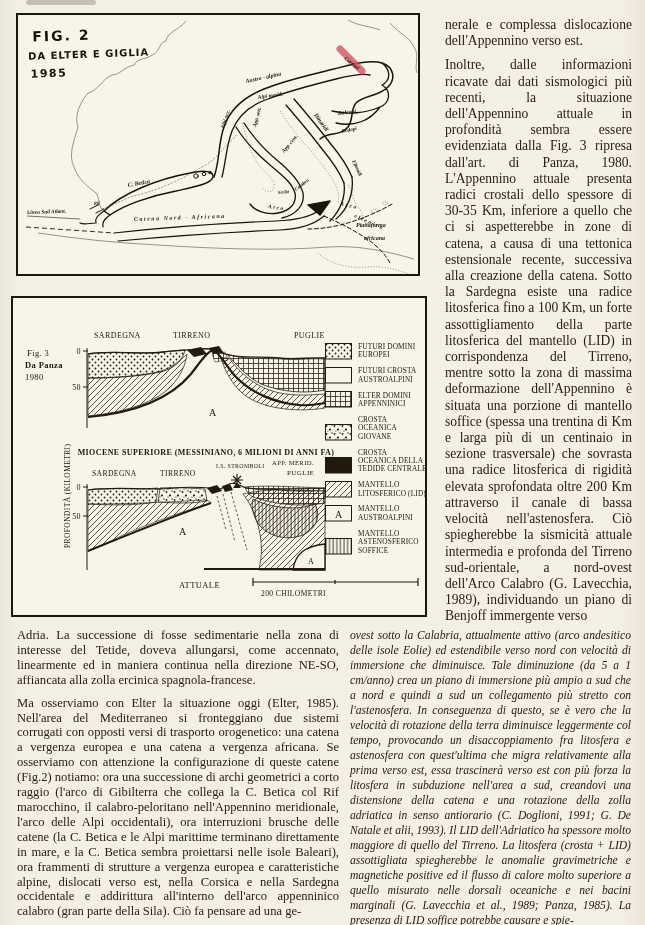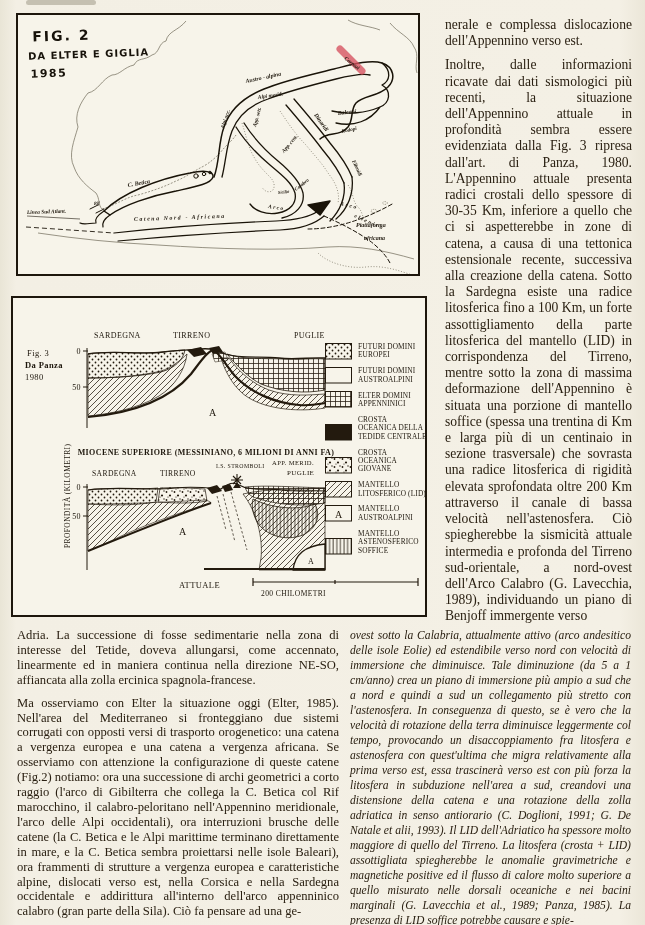--- a/index.html
+++ b/index.html
@@ -203,39 +203,39 @@
   <div class="lg-row">
     <svg width="27" height="17">
           <rect class="swr" x="0.5" y="0.5" width="26" height="15.5" stroke="#231a0e" fill="url(#p-dots)"></rect>
         </svg>
     <div class="lg-lab">FUTURI DOMINI EUROPEI</div>
   </div>
   <div class="lg-row">
     <svg width="27" height="17">
           <rect class="swr" x="0.5" y="0.5" width="26" height="15.5" stroke="#231a0e" fill="none"></rect>
         </svg>
-    <div class="lg-lab">FUTURI DOMINI AUSTROALPINI</div>
+    <div class="lg-lab">FUTURI CROSTA AUSTROALPINI</div>
   </div>
   <div class="lg-row">
     <svg width="27" height="17">
           <rect class="swr" x="0.5" y="0.5" width="26" height="15.5" stroke="#231a0e" fill="url(#p-grid)"></rect>
         </svg>
     <div class="lg-lab">ELTER DOMINI APPENNINICI</div>
   </div>
   <div class="lg-row">
     <svg width="27" height="17">
+          <rect class="swr" x="0.5" y="0.5" width="26" height="15.5" stroke="#231a0e" fill="url(#p-speckle)"></rect>
+        </svg>
+    <div class="lg-lab">CROSTA OCEANICA GIOVANE</div>
+  </div>
+  <div class="lg-row">
+    <svg width="27" height="17">
           <rect class="swr" x="0.5" y="0.5" width="26" height="15.5" stroke="#231a0e" fill="#231a0e"></rect>
         </svg>
     <div class="lg-lab">CROSTA OCEANICA DELLA TEDIDE CENTRALE</div>
-  </div>
-  <div class="lg-row">
-    <svg width="27" height="17">
-          <rect class="swr" x="0.5" y="0.5" width="26" height="15.5" stroke="#231a0e" fill="url(#p-speckle)"></rect>
-        </svg>
-    <div class="lg-lab">CROSTA OCEANICA GIOVANE</div>
   </div>
   <div class="lg-row">
     <svg width="27" height="17">
           <rect class="swr" x="0.5" y="0.5" width="26" height="15.5" stroke="#231a0e" fill="url(#p-hatch)"></rect>
         </svg>
     <div class="lg-lab">MANTELLO LITOSFERICO (LID)</div>
   </div>
   <div class="lg-row">
     <svg width="27" height="17">
       <rect class="swr" x="0.5" y="0.5" width="26" height="15.5" stroke="#231a0e" fill="none"></rect>

